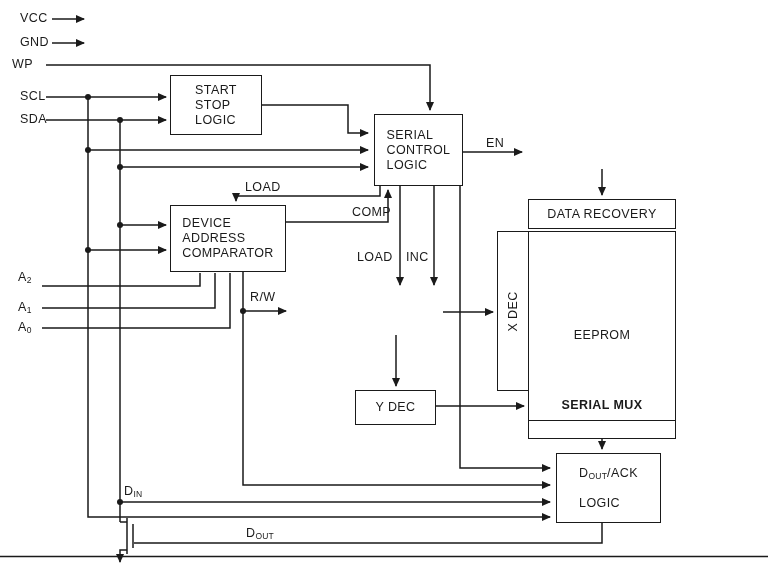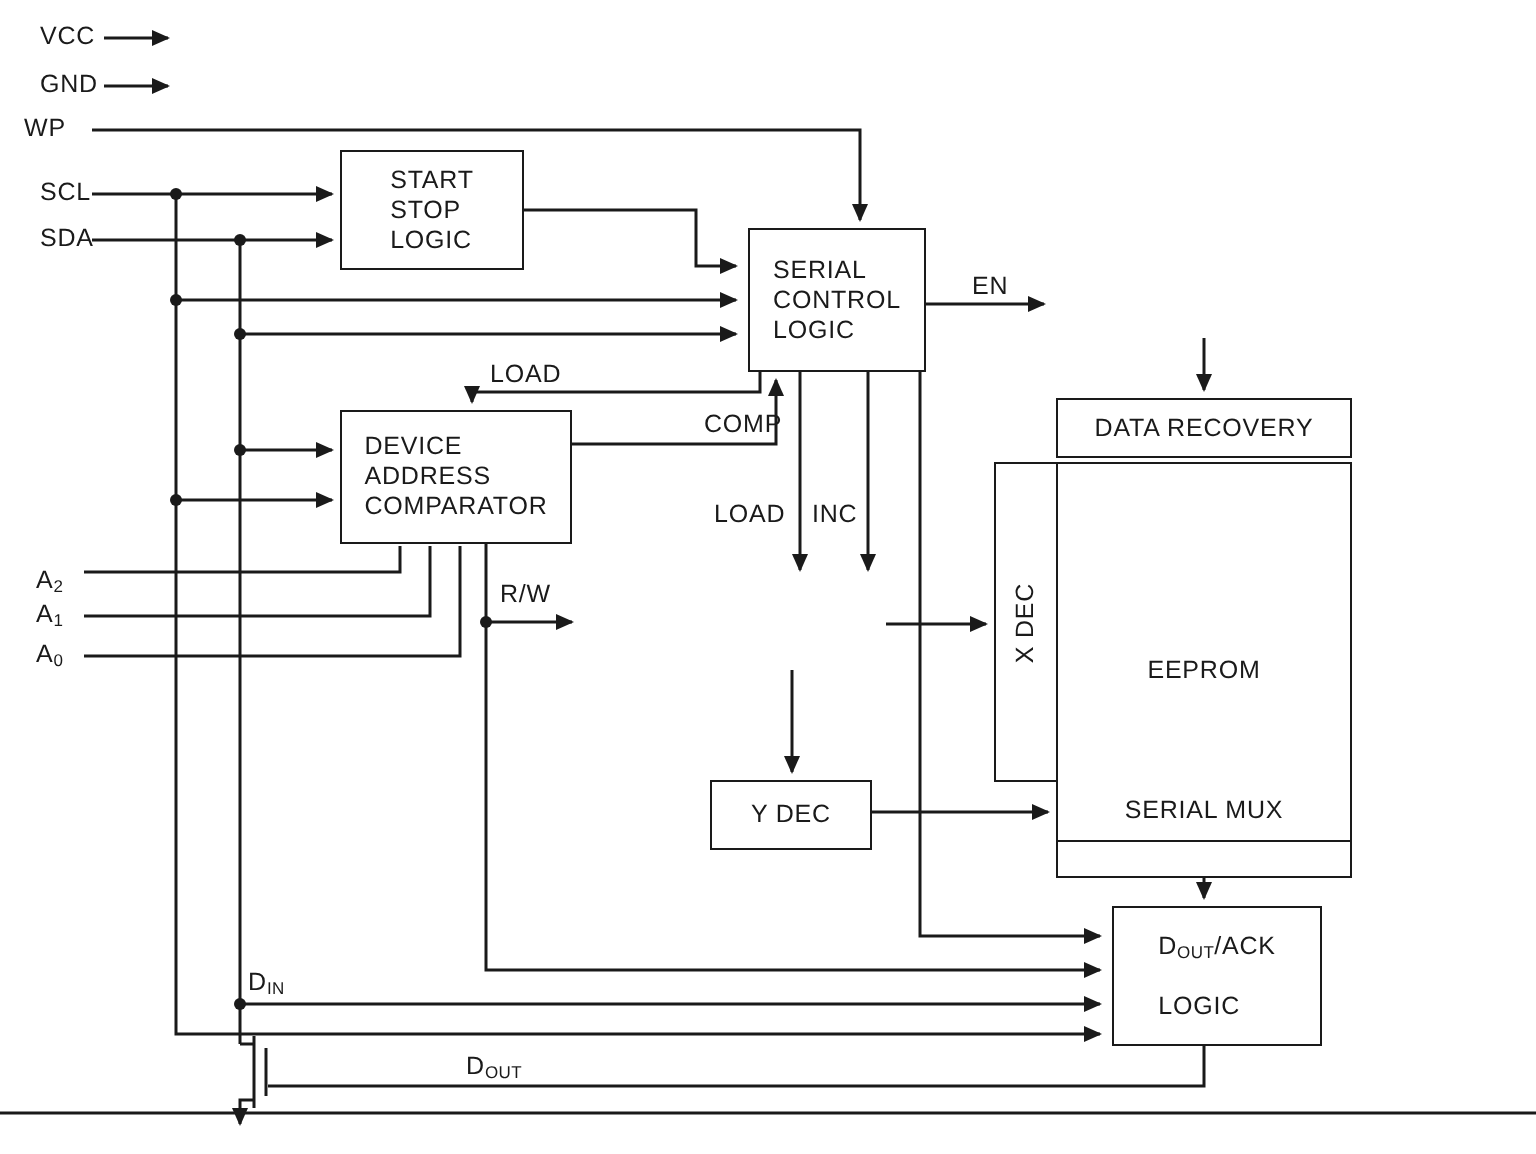--- a/index.html
+++ b/index.html
@@ -24,21 +24,21 @@
     position:absolute;
     border:1.5px solid var(--line);
     box-sizing:border-box;
     display:flex;align-items:center;justify-content:center;
     text-align:left;
     white-space:pre-line;
     font-size:12.5px;line-height:15px;letter-spacing:.4px;
     background:var(--background);
   }
   .block.noR{border-right:none;}
-  .block.noT{border-top:none;}
+  .block.noT{border-top:none;font-weight:bold;}
   .vert .vtext{transform:rotate(-90deg);white-space:nowrap;display:block;}
   .lbl{
     position:absolute;
     font-size:12.5px;line-height:15px;letter-spacing:.4px;
     white-space:nowrap;
   }
   .sub{font-size:8.5px;letter-spacing:.2px;vertical-align:-2px;line-height:1;}
 </style>
 </head>
 <body>
@@ -119,25 +119,25 @@
       <div><span>D</span><sub class="sub">OUT</sub><span>/ACK</span></div>
       <div>LOGIC</div>
     </div>
   </div>
 
   <div class="lbl" style="left:20px;top:11px">VCC</div>
   <div class="lbl" style="left:20px;top:35px">GND</div>
   <div class="lbl" style="left:12px;top:57px">WP</div>
   <div class="lbl" style="left:20px;top:89px">SCL</div>
   <div class="lbl" style="left:20px;top:112px">SDA</div>
-  <div class="lbl" style="left:18px;top:283px"><span>A</span><sub class="sub">2</sub></div>
+  <div class="lbl" style="left:18px;top:270px"><span>A</span><sub class="sub">2</sub></div>
   <div class="lbl" style="left:18px;top:300px"><span>A</span><sub class="sub">1</sub></div>
   <div class="lbl" style="left:18px;top:320px"><span>A</span><sub class="sub">0</sub></div>
   <div class="lbl" style="left:124px;top:484px"><span>D</span><sub class="sub">IN</sub></div>
-  <div class="lbl" style="left:233px;top:526px"><span>D</span><sub class="sub">OUT</sub></div>
+  <div class="lbl" style="left:246px;top:526px"><span>D</span><sub class="sub">OUT</sub></div>
 
   <div class="lbl" style="left:245px;top:180px">LOAD</div>
   <div class="lbl" style="left:352px;top:205px">COMP</div>
   <div class="lbl" style="left:357px;top:250px">LOAD</div>
   <div class="lbl" style="left:406px;top:250px">INC</div>
   <div class="lbl" style="left:486px;top:136px">EN</div>
   <div class="lbl" style="left:250px;top:290px">R/W</div>
 
 </div>
 

